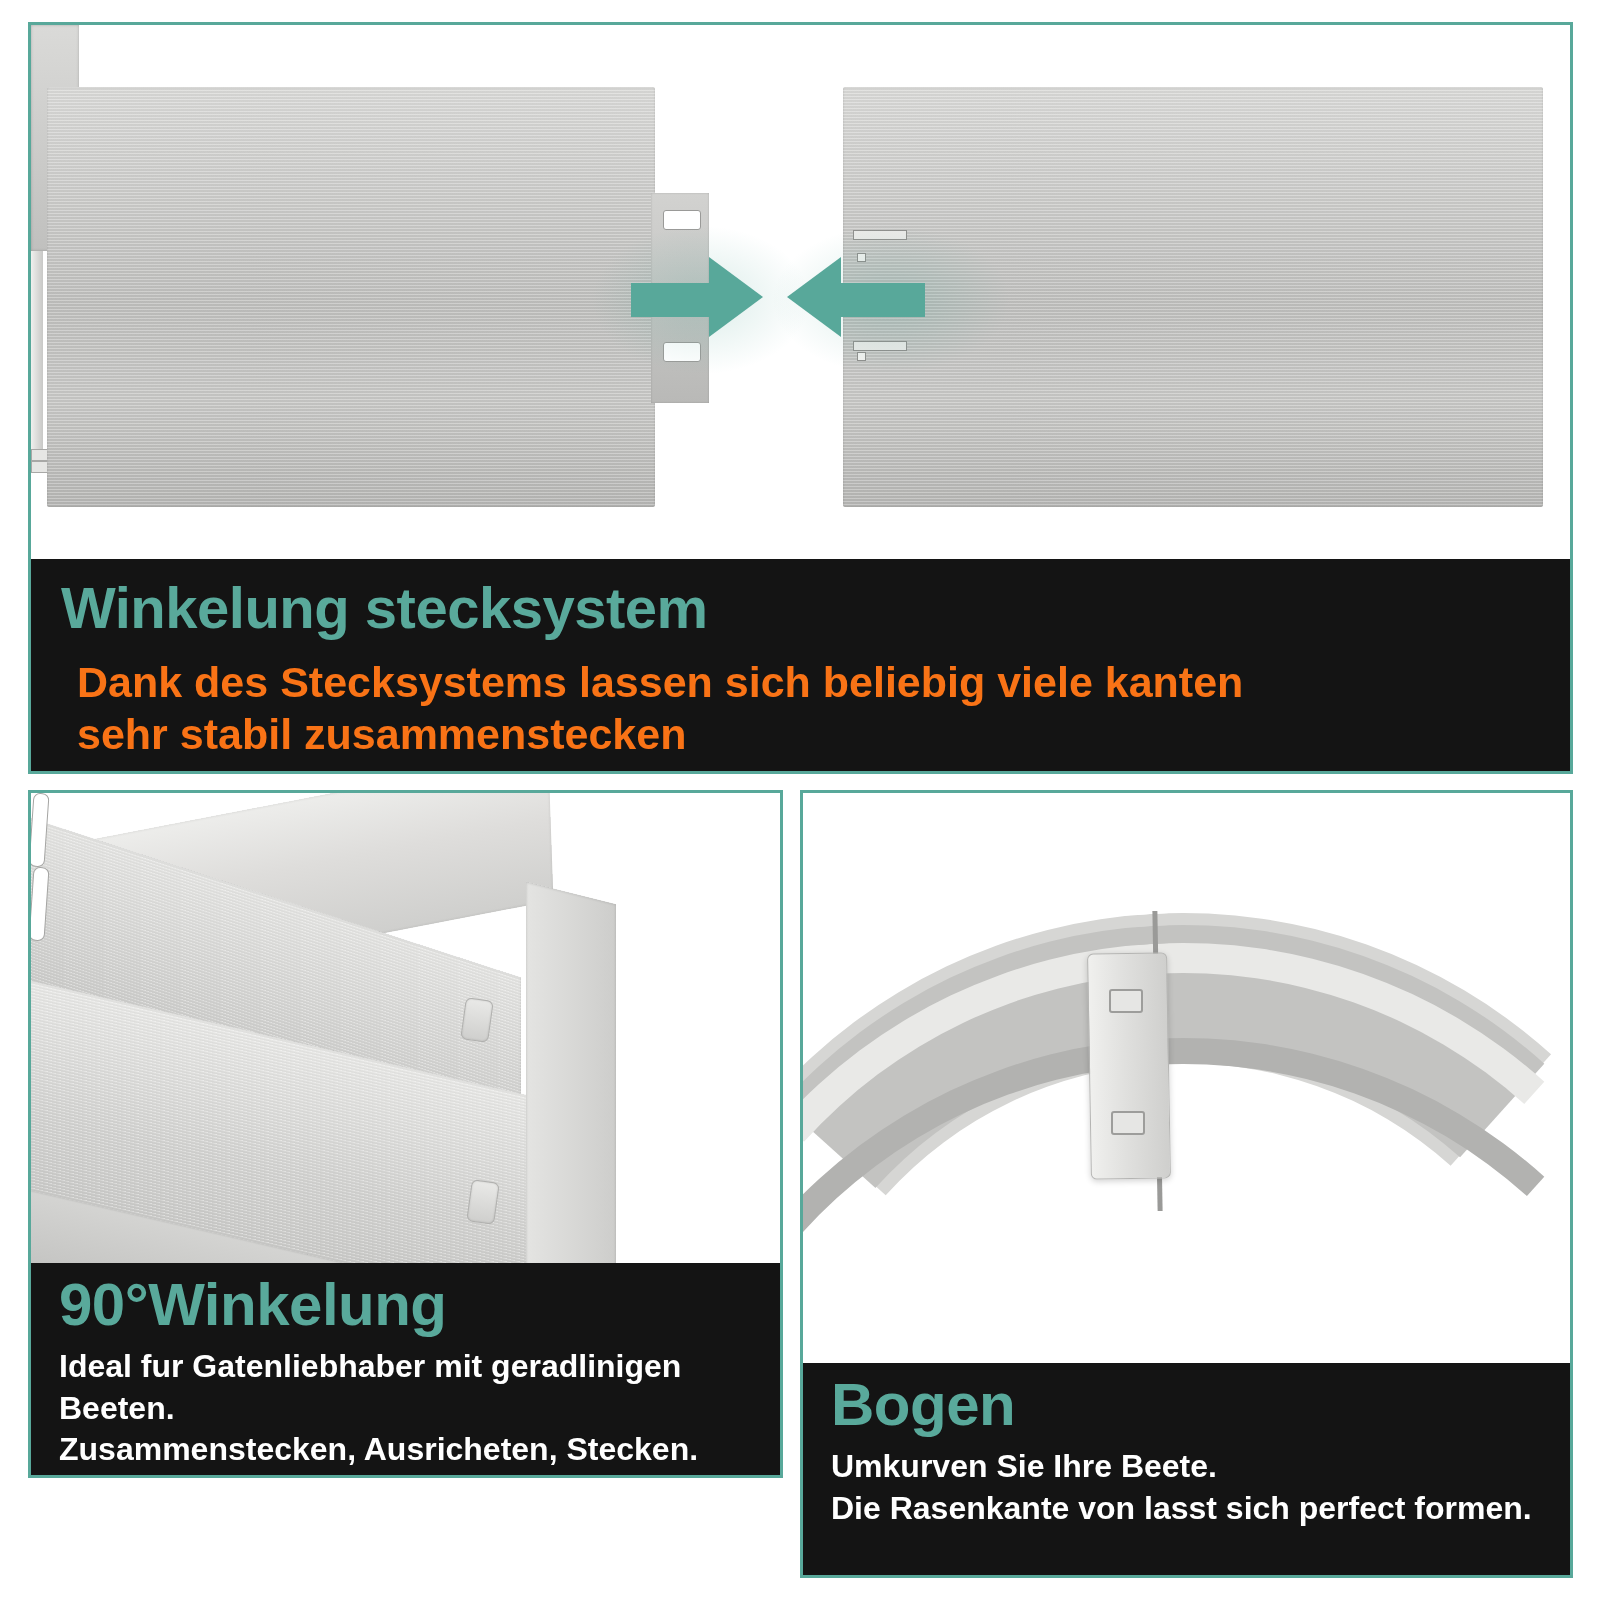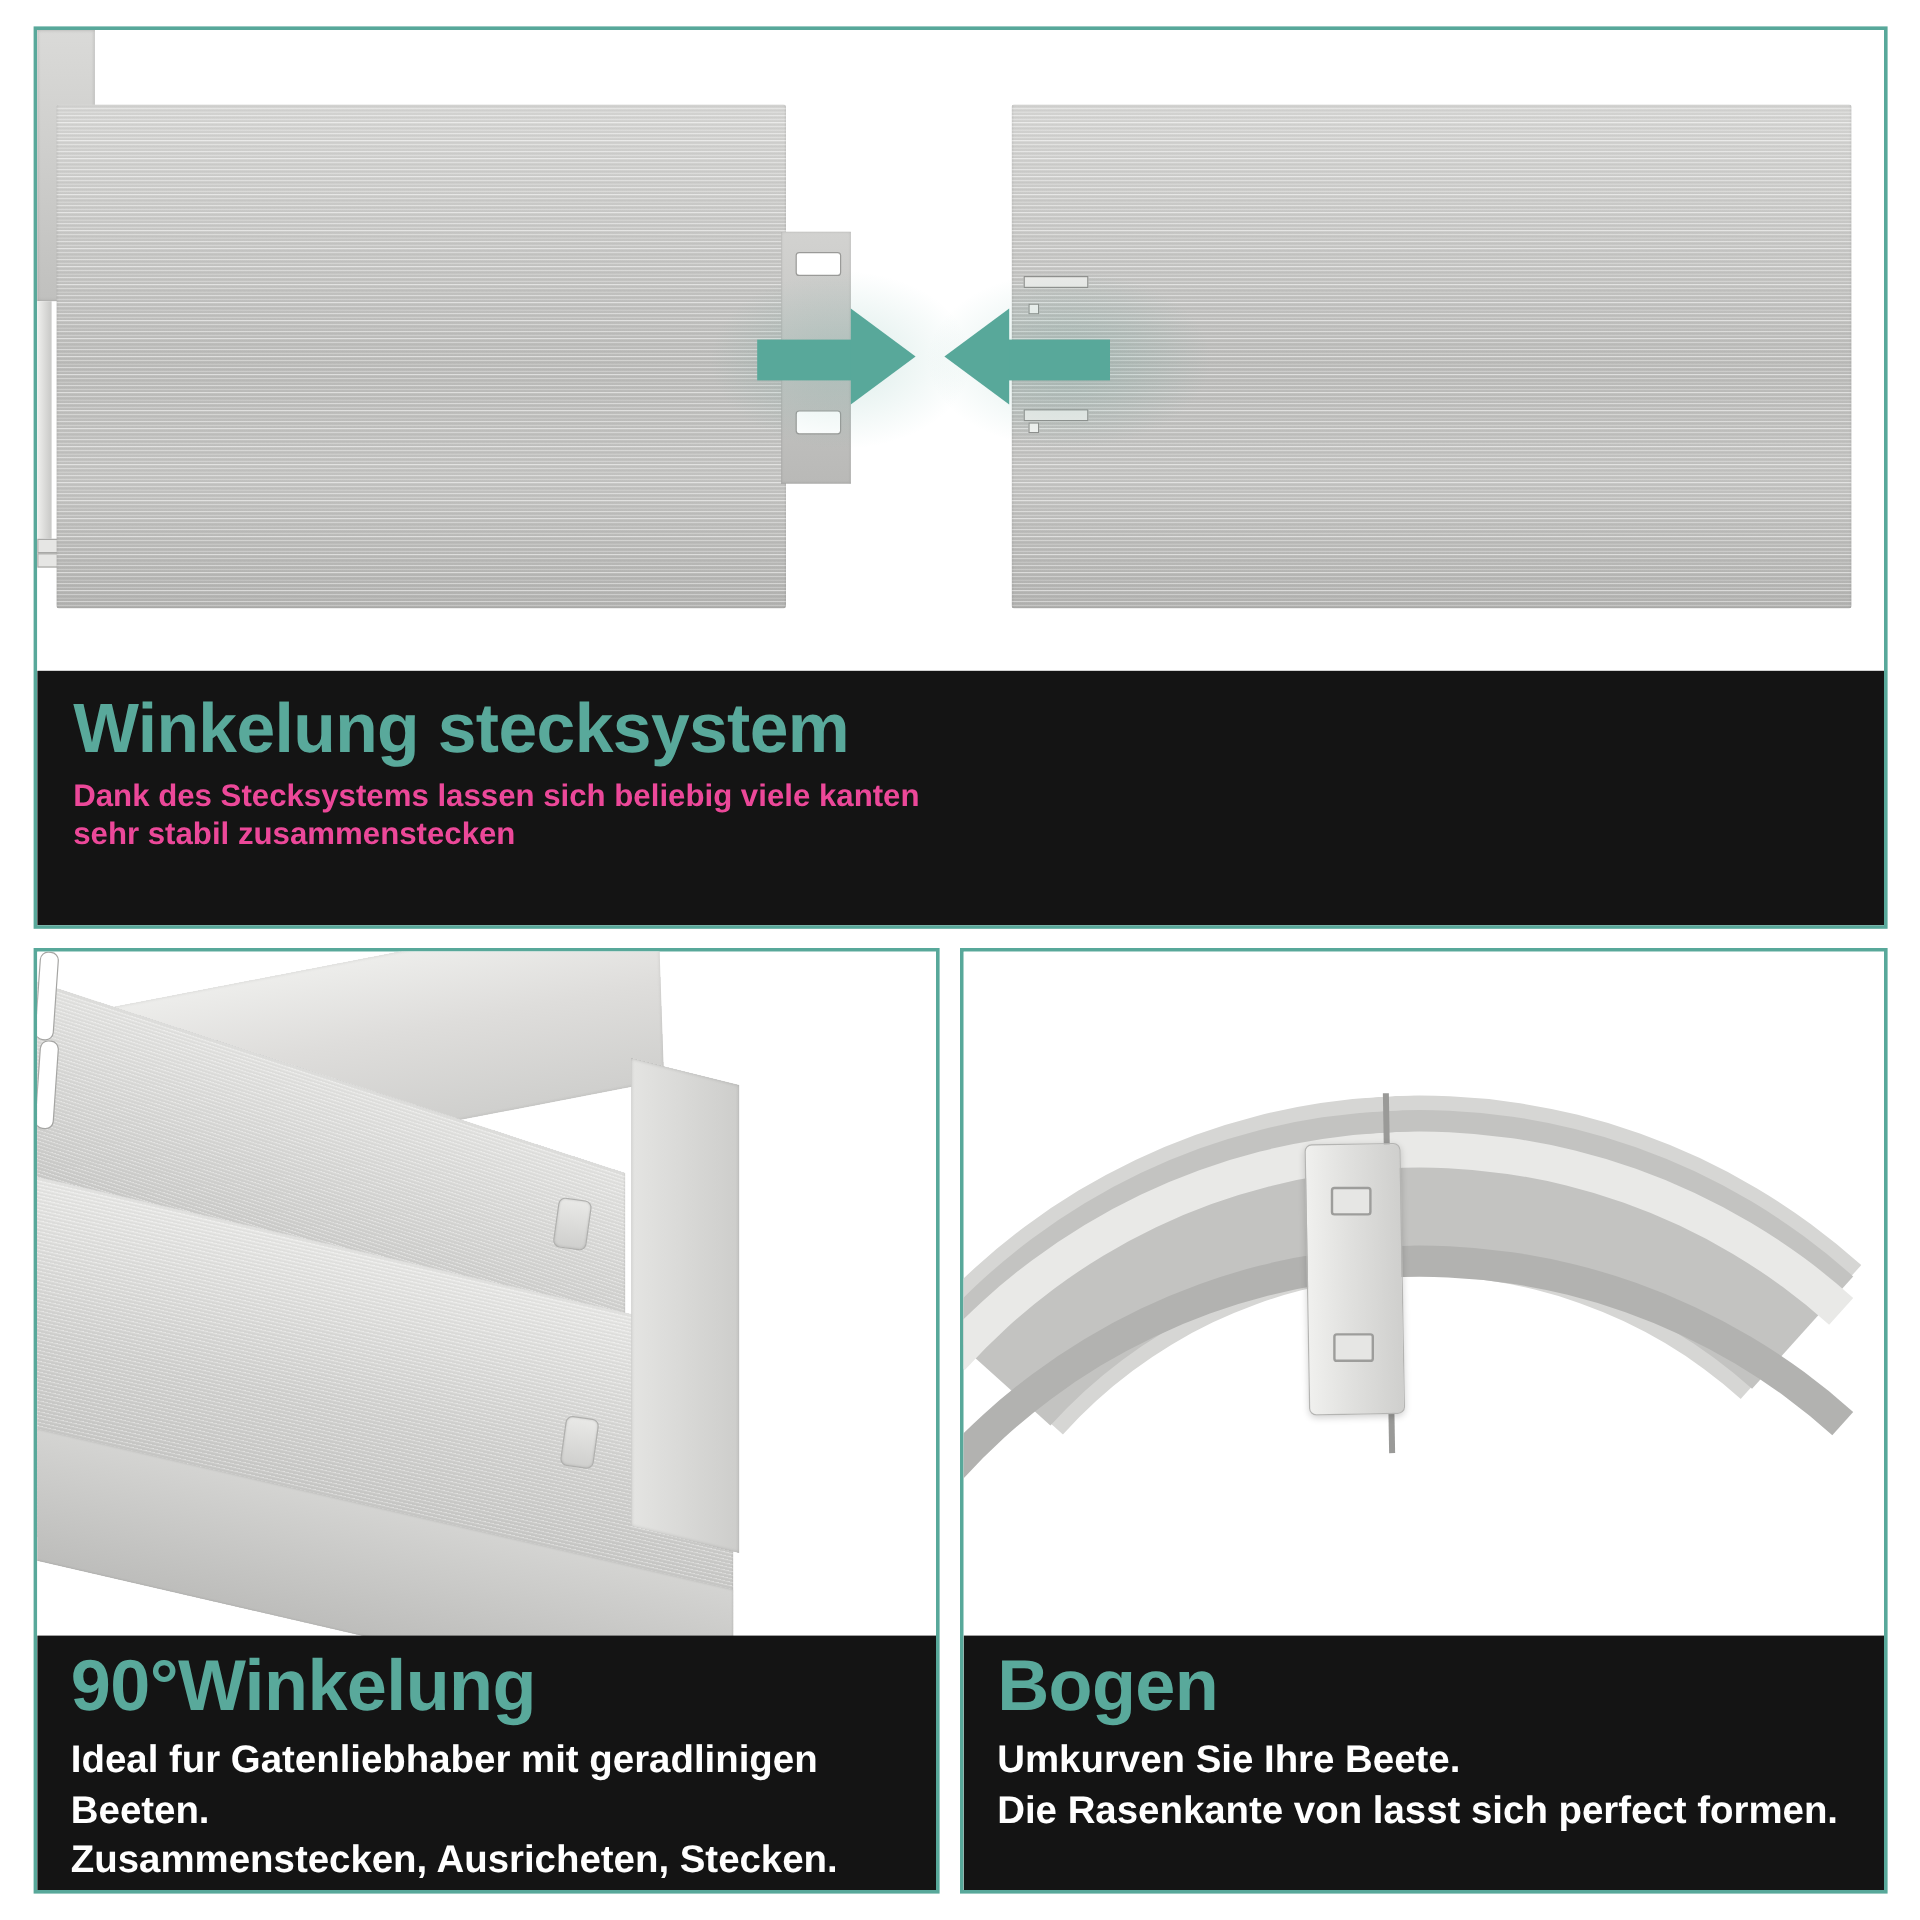--- a/index.html
+++ b/index.html
@@ -35,21 +35,21 @@
     left: 28px;
     top: 22px;
     width: 1545px;
     height: 752px;
   }
 
   #panel-bottom-left {
     left: 28px;
     top: 790px;
     width: 755px;
-    height: 788px;
+    height: 688px;
   }
 
   #panel-bottom-right {
     left: 800px;
     top: 790px;
     width: 773px;
     height: 788px;
   }
 
   
@@ -69,25 +69,25 @@
   }
   #caption-top .cap-title {
     color: #59a99b;
     font-size: 58px;
     line-height: 1.08;
     font-weight: 700;
     letter-spacing: -0.5px;
     margin: 0 0 8px 0;
   }
   #caption-top .cap-sub {
-    color: #ec4899;
-    font-size: 26px;
+    color: #f97316;
+    font-size: 43px;
     line-height: 1.22;
     font-weight: 700;
-    margin: 0;
+    margin: 16px;
   }
 
   .caption-small {
     padding: 10px 28px 18px 28px;
     height: 212px;
   }
   .caption-small .cap-title {
     color: #59a99b;
     font-size: 60px;
     line-height: 1.05;

